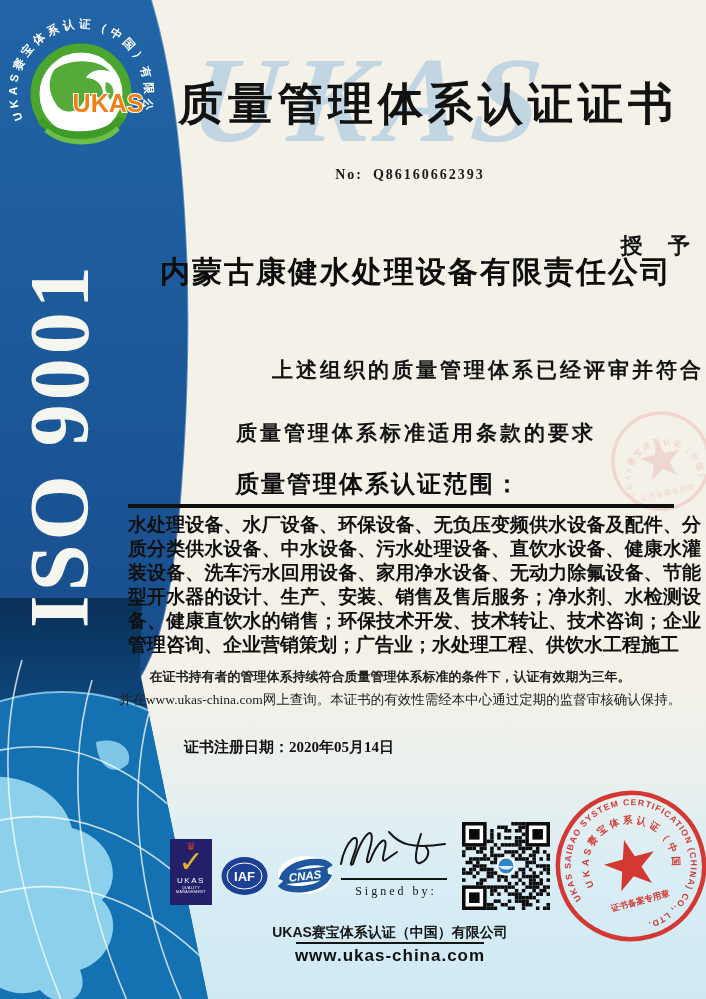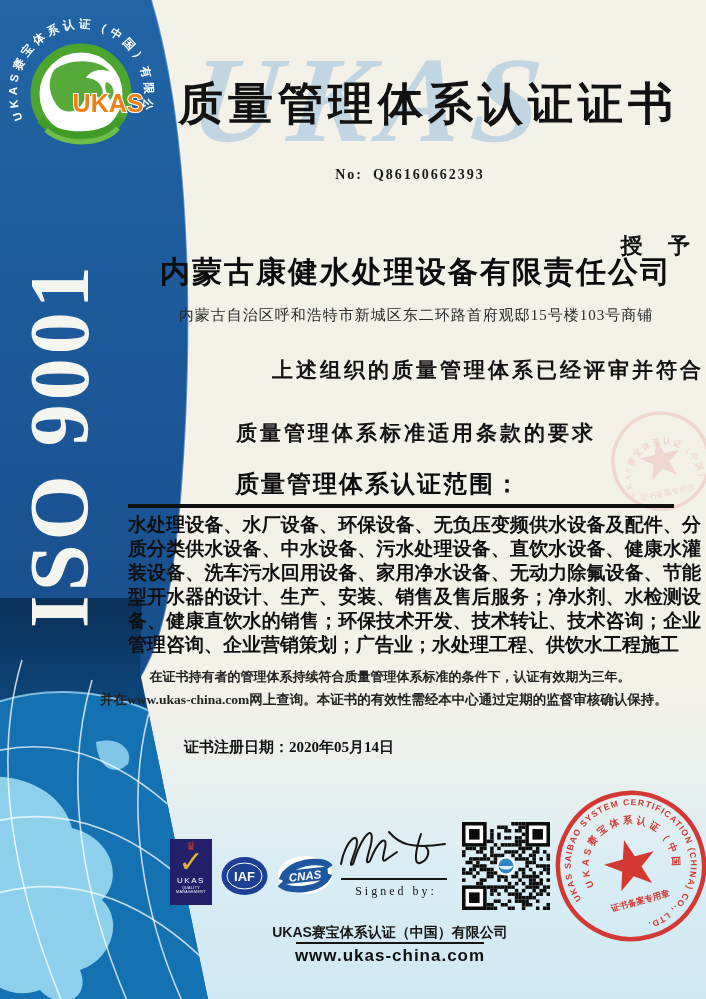--- a/index.html
+++ b/index.html
@@ -24,21 +24,21 @@
   .company{left:128px;top:252px;width:576px;text-align:center;font-size:30px;font-weight:bold;letter-spacing:2px;color:#0d0d0d;z-index:2;}
   .address{left:128px;top:306px;width:576px;text-align:center;font-size:15px;color:#2a2a2a;letter-spacing:1px;z-index:2;}
   .st1{left:128px;top:356px;width:576px;text-align:right;font-size:21px;font-weight:bold;letter-spacing:3px;color:#141414;z-index:2;}
   .standard{left:128px;top:387px;width:576px;text-align:center;font-size:25px;letter-spacing:2px;color:#1a1a1a;z-index:2;}
   .st2{left:128px;top:419px;width:576px;text-align:center;font-size:21px;font-weight:bold;letter-spacing:3px;color:#141414;z-index:2;}
   .scope-h{left:118px;top:468px;width:520px;text-align:center;font-size:24px;font-weight:bold;letter-spacing:2px;color:#0e0e0e;z-index:2;}
   .rule{left:128px;top:504px;width:546px;height:4px;background:#101010;z-index:2;}
   .scope{left:128px;top:513px;width:573px;font-size:19px;font-weight:bold;line-height:24px;color:#101010;
          text-align:justify;text-justify:inter-ideograph;z-index:2;}
   .note1{left:110px;top:668px;width:560px;text-align:center;font-size:13px;font-weight:bold;color:#222;z-index:2;}
-  .note2{left:100px;top:691px;width:600px;font-size:13.5px;font-weight:bold;color:#222;z-index:2;}
+  .note2{left:100px;top:691px;width:600px;text-align:center;font-size:13.5px;font-weight:normal;color:#222;z-index:2;}
   .dates{left:128px;top:738px;width:576px;display:flex;gap:36px;padding-left:56px;box-sizing:border-box;
          font-size:15px;font-weight:bold;color:#111;z-index:2;}
   
   .side-iso{left:-220px;top:400px;width:560px;height:90px;z-index:2;transform:rotate(-90deg);
             text-align:center;font-size:84px;font-weight:bold;letter-spacing:4px;color:#f6f6f1;
             font-family:"Liberation Serif","DejaVu Serif",serif;line-height:90px;}
   
   .ukas-logo{left:6px;top:8px;width:150px;height:162px;z-index:3;}
   
   .footer-co{left:240px;top:924px;width:300px;text-align:center;font-size:14px;font-weight:bold;color:#151515;z-index:2;
@@ -111,21 +111,20 @@
   <div class="abs watermark">UKAS</div>
 
   <div class="abs title">质量管理体系认证证书</div>
 
   <div class="abs cert-no">
     <span>No:</span><span class="num">Q86160662393</span>
   </div>
 
   <div class="abs award">授 予</div>
   <div class="abs company">内蒙古康健水处理设备有限责任公司</div>
-  <div class="abs address">内蒙古自治区呼和浩特市新城区东二环路首府观邸15号楼103号商铺</div>
 
   <div class="abs st1">上述组织的质量管理体系已经评审并符合</div>
   <div class="abs scope-h">质量管理体系认证范围：</div>
 
   <div class="abs st2">质量管理体系标准适用条款的要求</div>
   <div class="abs rule"></div>
   <div class="abs scope">水处理设备、水厂设备、环保设备、无负压变频供水设备及配件、分质分类供水设备、中水设备、污水处理设备、直饮水设备、健康水灌装设备、洗车污水回用设备、家用净水设备、无动力除氟设备、节能型开水器的设计、生产、安装、销售及售后服务；净水剂、水检测设备、健康直饮水的销售；环保技术开发、技术转让、技术咨询；企业管理咨询、企业营销策划；广告业；水处理工程、供饮水工程施工</div>
 
   <div class="abs note1">在证书持有者的管理体系持续符合质量管理体系标准的条件下，认证有效期为三年。</div>
   <div class="abs note2">并在www.ukas-china.com网上查询。本证书的有效性需经本中心通过定期的监督审核确认保持。</div>

